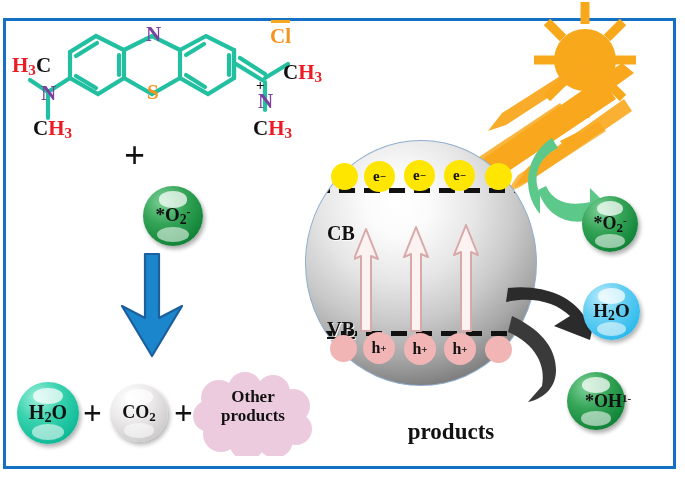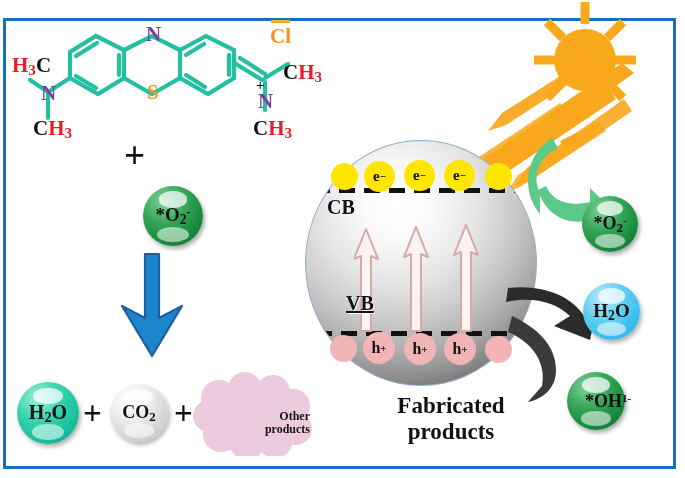--- a/index.html
+++ b/index.html
@@ -43,34 +43,34 @@
   
   .catalyst{position:absolute;left:305px;top:140px;width:232px;height:246px;
             border-radius:50%;border:1px solid #8faecd;box-sizing:border-box;
             background:radial-gradient(circle at 40% 26%, #ffffff 0%, #fbfbfb 14%, #e6e6e6 34%,
                        #c9c9c9 52%, #a6a6a6 68%, #6e6e6e 86%, #4a4a4a 100%);
             overflow:hidden;}
   .dashline{position:absolute;height:5px;background:repeating-linear-gradient(to right,
             #111 0 16px, transparent 16px 25px);}
   .bandlbl{position:absolute;font-weight:bold;color:#111;font-size:20px;
            font-family:"Liberation Serif",serif;
-           text-shadow:1px 1px 0 rgba(255,255,255,.85);}
+           text-shadow:1px 1px 0 rgba(255,255,255,.85);margin-top:26px;}
 
   .ecirc{position:absolute;border-radius:50%;background:#ffe600;
          display:flex;align-items:center;justify-content:center;
          font-weight:bold;color:#111;font-family:"Liberation Serif",serif;line-height:1;}
   .hcirc{position:absolute;border-radius:50%;background:#f2b5b5;
          display:flex;align-items:center;justify-content:center;
          font-weight:bold;color:#111;font-family:"Liberation Serif",serif;line-height:1;}
 
   .fab{position:absolute;font-weight:bold;color:#111;font-size:23px;text-align:center;
        font-family:"Liberation Serif",serif;line-height:1.12;}
 
-  .cloud-txt{position:absolute;font-weight:bold;color:#111;font-size:12px;
-             text-align:right;line-height:1.1;font-family:"Liberation Serif",serif;z-index:3;margin-top:22px;}
+  .cloud-txt{position:absolute;font-weight:bold;color:#111;font-size:17px;
+             text-align:center;line-height:1.1;font-family:"Liberation Serif",serif;z-index:3;}
 </style>
 </head>
 <body>
 
 <div id="scene">
 
   <div class="frame"></div>
 
   <svg class="abs" style="left:0;top:0;width:360px;height:170px;">
     <g stroke="#22c0a0" stroke-width="4.2" fill="none" stroke-linecap="round">
@@ -210,21 +210,21 @@
     <svg style="position:absolute;left:48px;top:80px;width:130px;height:112px;">
       <g fill="#fdf2f2" stroke="#d8a9a9" stroke-width="2" stroke-linejoin="round">
         <path d="M12,8 L24,38 L17,35 L17,110 L7,110 L7,35 L0,38 Z"></path>
         <path d="M62,6 L74,36 L67,33 L67,110 L57,110 L57,33 L50,36 Z"></path>
         <path d="M112,4 L124,34 L117,31 L117,110 L107,110 L107,31 L100,34 Z"></path>
       </g>
     </svg>
   </div>
 
   <div class="bandlbl" style="left:327px;top:196px;">CB</div>
-  <div class="bandlbl" style="left:346px;top:292px;text-decoration:underline;">VB</div>
+  <div class="bandlbl" style="left:327px;top:292px;text-decoration:underline;">VB</div>
 
   <div class="ecirc" style="left:331px;top:163px;width:27px;height:27px;"></div>
   <div class="ecirc" style="left:364px;top:161px;width:31px;height:31px;font-size:15px;">
     <span>e</span>
       <span class="sup" style="font-size:11px;">−</span>
   </div>
   <div class="ecirc" style="left:404px;top:160px;width:31px;height:31px;font-size:15px;">
     <span>e</span>
       <span class="sup" style="font-size:11px;">−</span>
   </div>
@@ -243,21 +243,21 @@
     <span>h</span>
       <span class="sup" style="font-size:11px;">+</span>
   </div>
   <div class="hcirc" style="left:444px;top:333px;width:32px;height:32px;font-size:16px;">
     <span>h</span>
       <span class="sup" style="font-size:11px;">+</span>
   </div>
   <div class="hcirc" style="left:485px;top:336px;width:27px;height:27px;"></div>
 
   <div class="fab" style="left:358px;top:393px;width:186px;">
-    <span>Fabricated</span><br><span>products</span>
+    <br><span>products</span>
   </div>
 
   <svg class="abs" style="left:516px;top:132px;width:96px;height:104px;">
     <path d="M36,6 C10,22 4,58 24,82 L24,62 C16,44 22,26 42,16 Z" fill="#5cc98a"></path>
     <path d="M22,58 C30,84 52,94 74,88 L74,102 L96,78 L74,56 L74,70 C56,74 38,72 30,54 Z" fill="#5cc98a"></path>
   </svg>
 
   <svg class="abs" style="left:498px;top:282px;width:108px;height:122px;">
     <path d="M10,6 C44,2 74,14 86,34 L100,20 L92,58 L56,44 L72,34 C58,20 34,14 8,20 Z" fill="#2b2b2b"></path>
     <path d="M14,34 C40,46 58,64 58,88 C58,104 48,116 30,120 L44,104 C48,84 38,62 10,50 Z" fill="#3a3a3a"></path>

